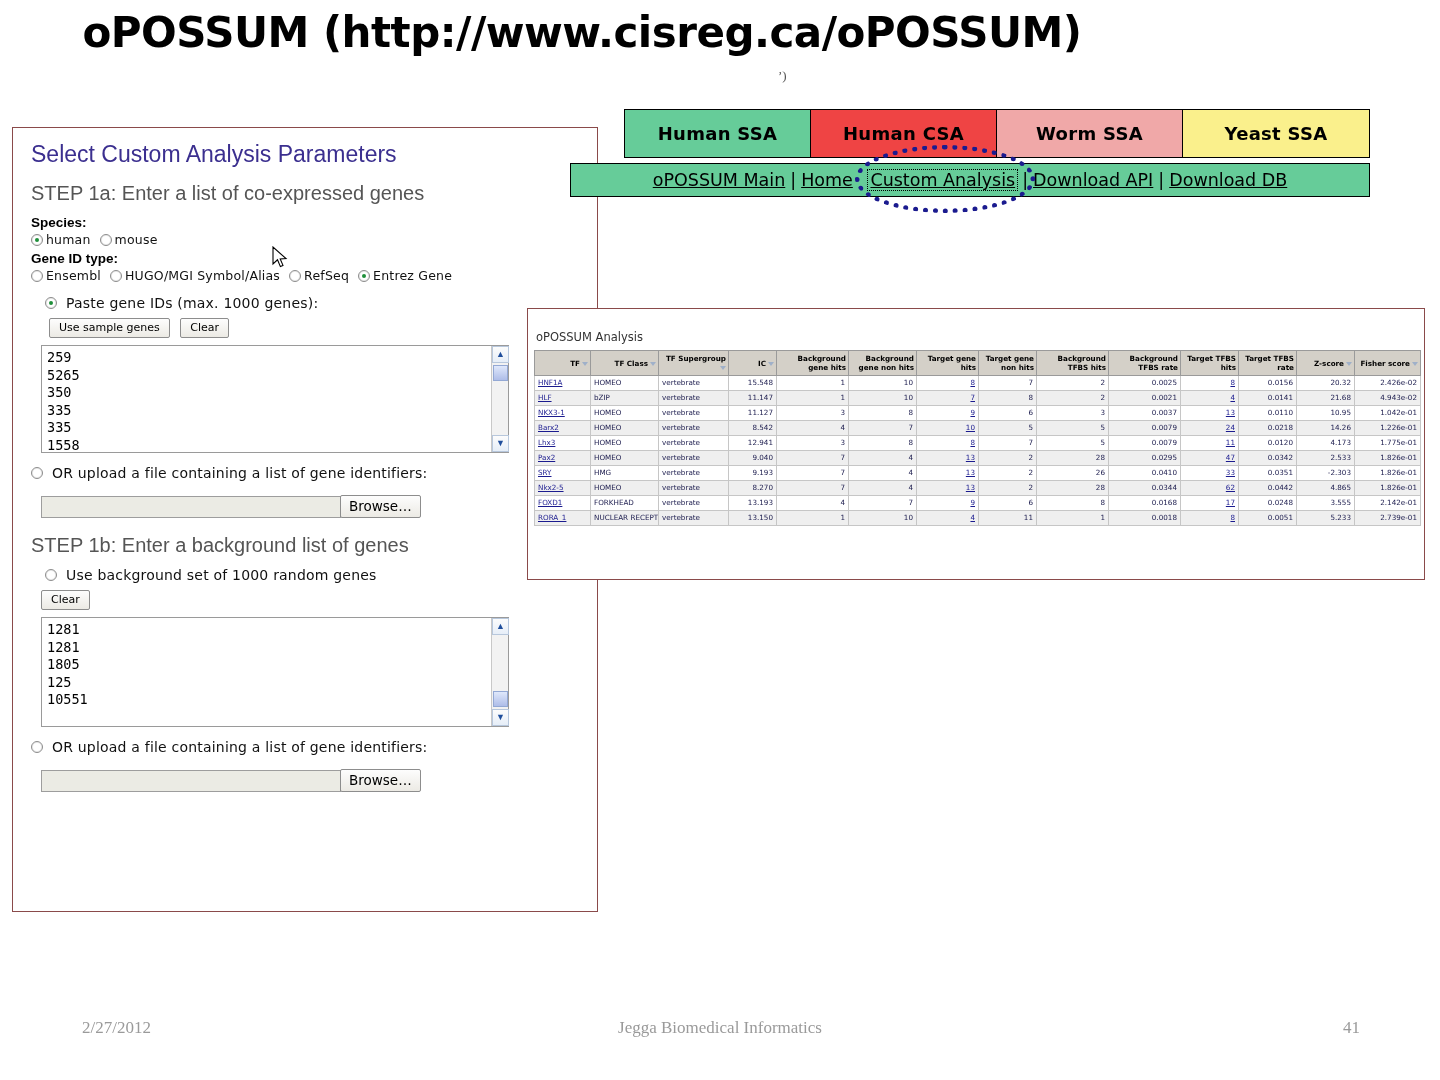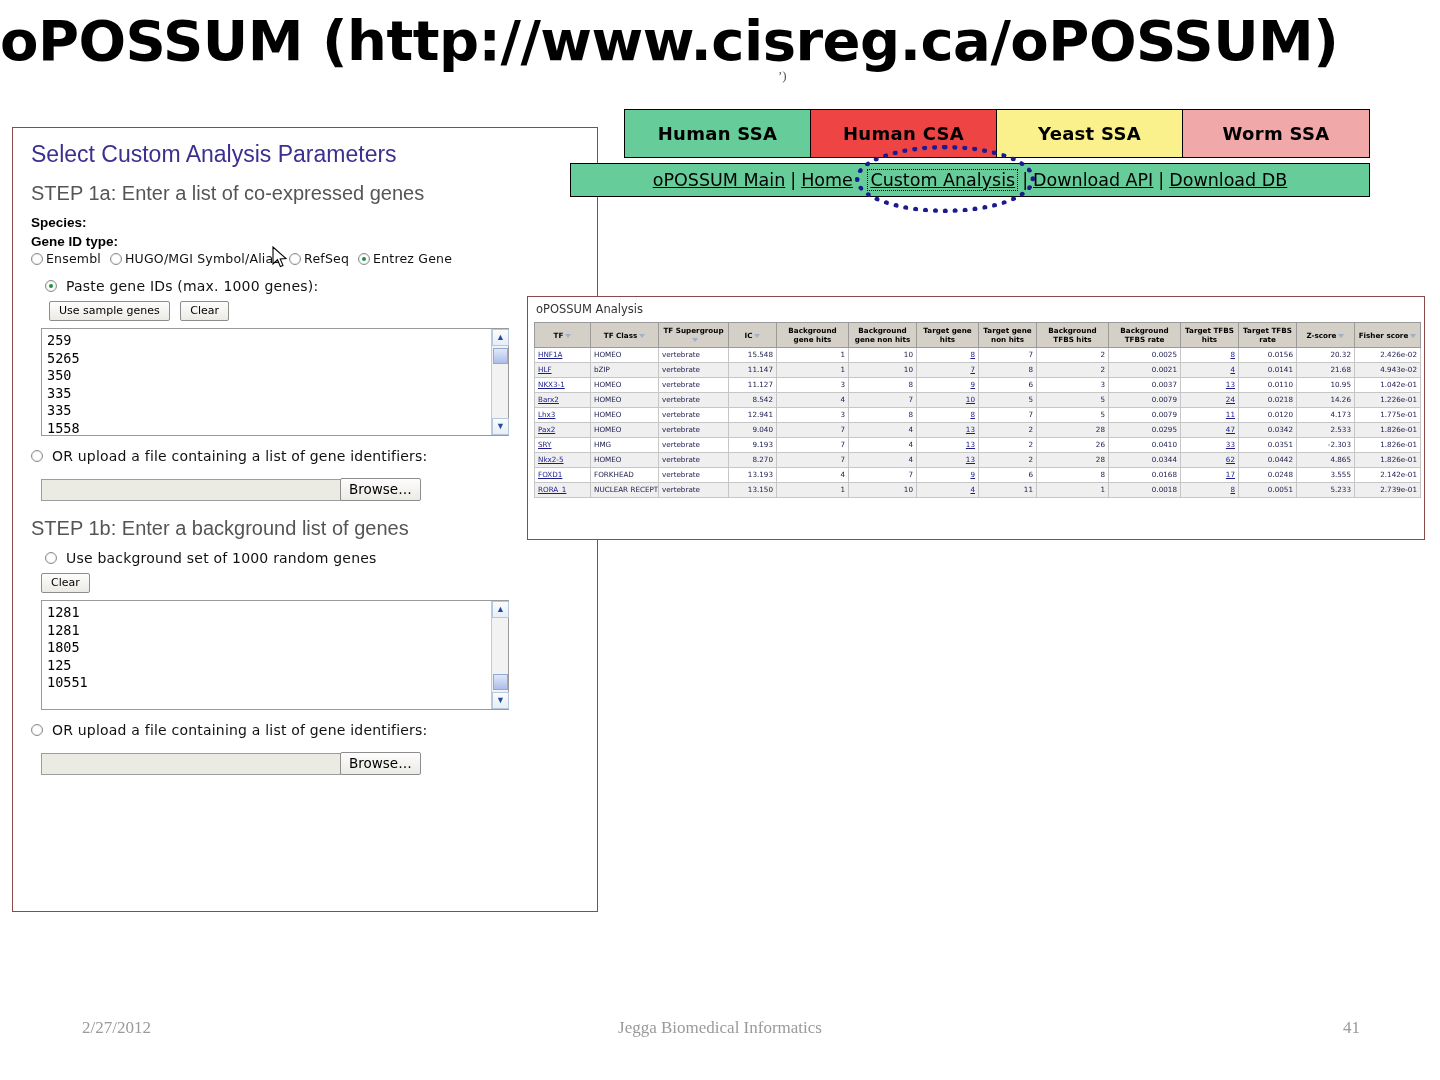--- a/index.html
+++ b/index.html
@@ -10,21 +10,21 @@
     font-family:"Liberation Sans", sans-serif;
     overflow:hidden;
   }
 
   
   .slide-title{
     position:absolute; left:0; top:8px; width:1164px;
     text-align:center;
     font-family:"DejaVu Sans", sans-serif;
     font-weight:bold;
-    font-size:56px;
+    font-size:42px;
     letter-spacing:-0.5px;
     color:#000000;
     white-space:nowrap;
   }
   .title-caret{
     position:absolute; left:778px; top:68px;
     font-size:13px; color:#555; font-family:"Liberation Serif",serif;
   }
 
   
@@ -157,37 +157,37 @@
   .nav-sep{ padding:0 5px; }
 
   .annot-ellipse{
     position:absolute; left:855px; top:145px; width:180px; height:68px;
     border:5px dotted #1b1b8f; border-radius:50%;
     pointer-events:none;
   }
 
   
   .result-panel{
-    position:absolute; left:527px; top:296px; width:898px; height:244px;
-    border:1.5px solid #8a4a4a; background:#ffffff; padding:4px 6px;
+    position:absolute; left:527px; top:308px; width:898px; height:272px;
+    border:1.5px solid #8a4a4a; background:#ffffff; padding:20px 6px;
   }
   .rp-title{
     font-family:"DejaVu Sans", sans-serif;
     font-size:11.5px; color:#333; margin:1px 0 6px 2px;
   }
   table.results{
     border-collapse:collapse; width:886px;
     font-family:"DejaVu Sans", sans-serif;
     font-size:7.2px; color:#1b1b4d;
     table-layout:fixed;
   }
   table.results th{
     background:#d4d0c8; border:1px solid #9a9a9a;
     font-weight:bold; color:#000; font-size:7.2px;
-    padding:3px 2px; line-height:9px; text-align:center;
+    padding:3px 2px; line-height:9px; text-align:right;
     vertical-align:middle;
   }
   table.results td{
     border:1px solid #c6c6c6; padding:2px 3px;
     line-height:10px; height:11px;
     color:#1b1b4d; white-space:nowrap; overflow:hidden;
   }
   table.results tr.alt td{ background:#efefef; }
   td.num{ text-align:right; }
   .lnk{ color:#1b1b8f; text-decoration:underline; }
@@ -201,20 +201,30 @@
 <body>
 
 <div class="slide-title">oPOSSUM (http://www.cisreg.ca/oPOSSUM)</div>
 <div class="title-caret">’)</div>
 
 <div class="form-panel">
   <div class="fp-title">Select Custom Analysis Parameters</div>
   <div class="fp-step">STEP 1a: Enter a list of co-expressed genes</div>
 
   <div class="fp-label">Species:</div>
+  <div class="radio-row">
+    <label class="radio-opt">
+      <span class="radio on"></span>
+      <span class="lbl">human</span>
+    </label>
+    <label class="radio-opt">
+      <span class="radio"></span>
+      <span class="lbl">mouse</span>
+    </label>
+  </div>
 
   <div class="fp-label">Gene ID type:</div>
   <div class="radio-row">
     <label class="radio-opt">
       <span class="radio"></span>
       <span class="lbl">Ensembl</span>
     </label>
     <label class="radio-opt">
       <span class="radio"></span>
       <span class="lbl">HUGO/MGI Symbol/Alias</span>
@@ -308,25 +318,25 @@
   <path d="M1,1 L1,18 L5.5,13.8 L8.4,20.6 L11,19.4 L8.2,12.9 L14,12.6 Z" fill="#ffffff" stroke="#000000" stroke-width="1.1"></path>
 </svg>
 
 <div class="tabs">
   <div class="tab" style="background: rgb(102, 204, 153);">
     <span>Human SSA</span>
   </div>
   <div class="tab" style="background: #ef4444;">
     <span>Human CSA</span>
   </div>
+  <div class="tab" style="background: rgb(240, 168, 168);">
+    <span>Worm SSA</span>
+  </div>
   <div class="tab" style="background: rgb(250, 240, 140);">
     <span>Yeast SSA</span>
-  </div>
-  <div class="tab" style="background: rgb(240, 168, 168);">
-    <span>Worm SSA</span>
   </div>
 </div>
 
 <div class="navbar" style="background: rgb(102, 204, 153);">
   <a href="#">oPOSSUM Main</a>
   <span class="nav-sep">|</span>
   <a href="#">Home</a>
   <span class="nav-sep">&nbsp;</span>
   <a href="#" style="outline:1px dotted #000; padding:0 2px;">Custom Analysis</a>
   <span class="nav-sep">|</span>

